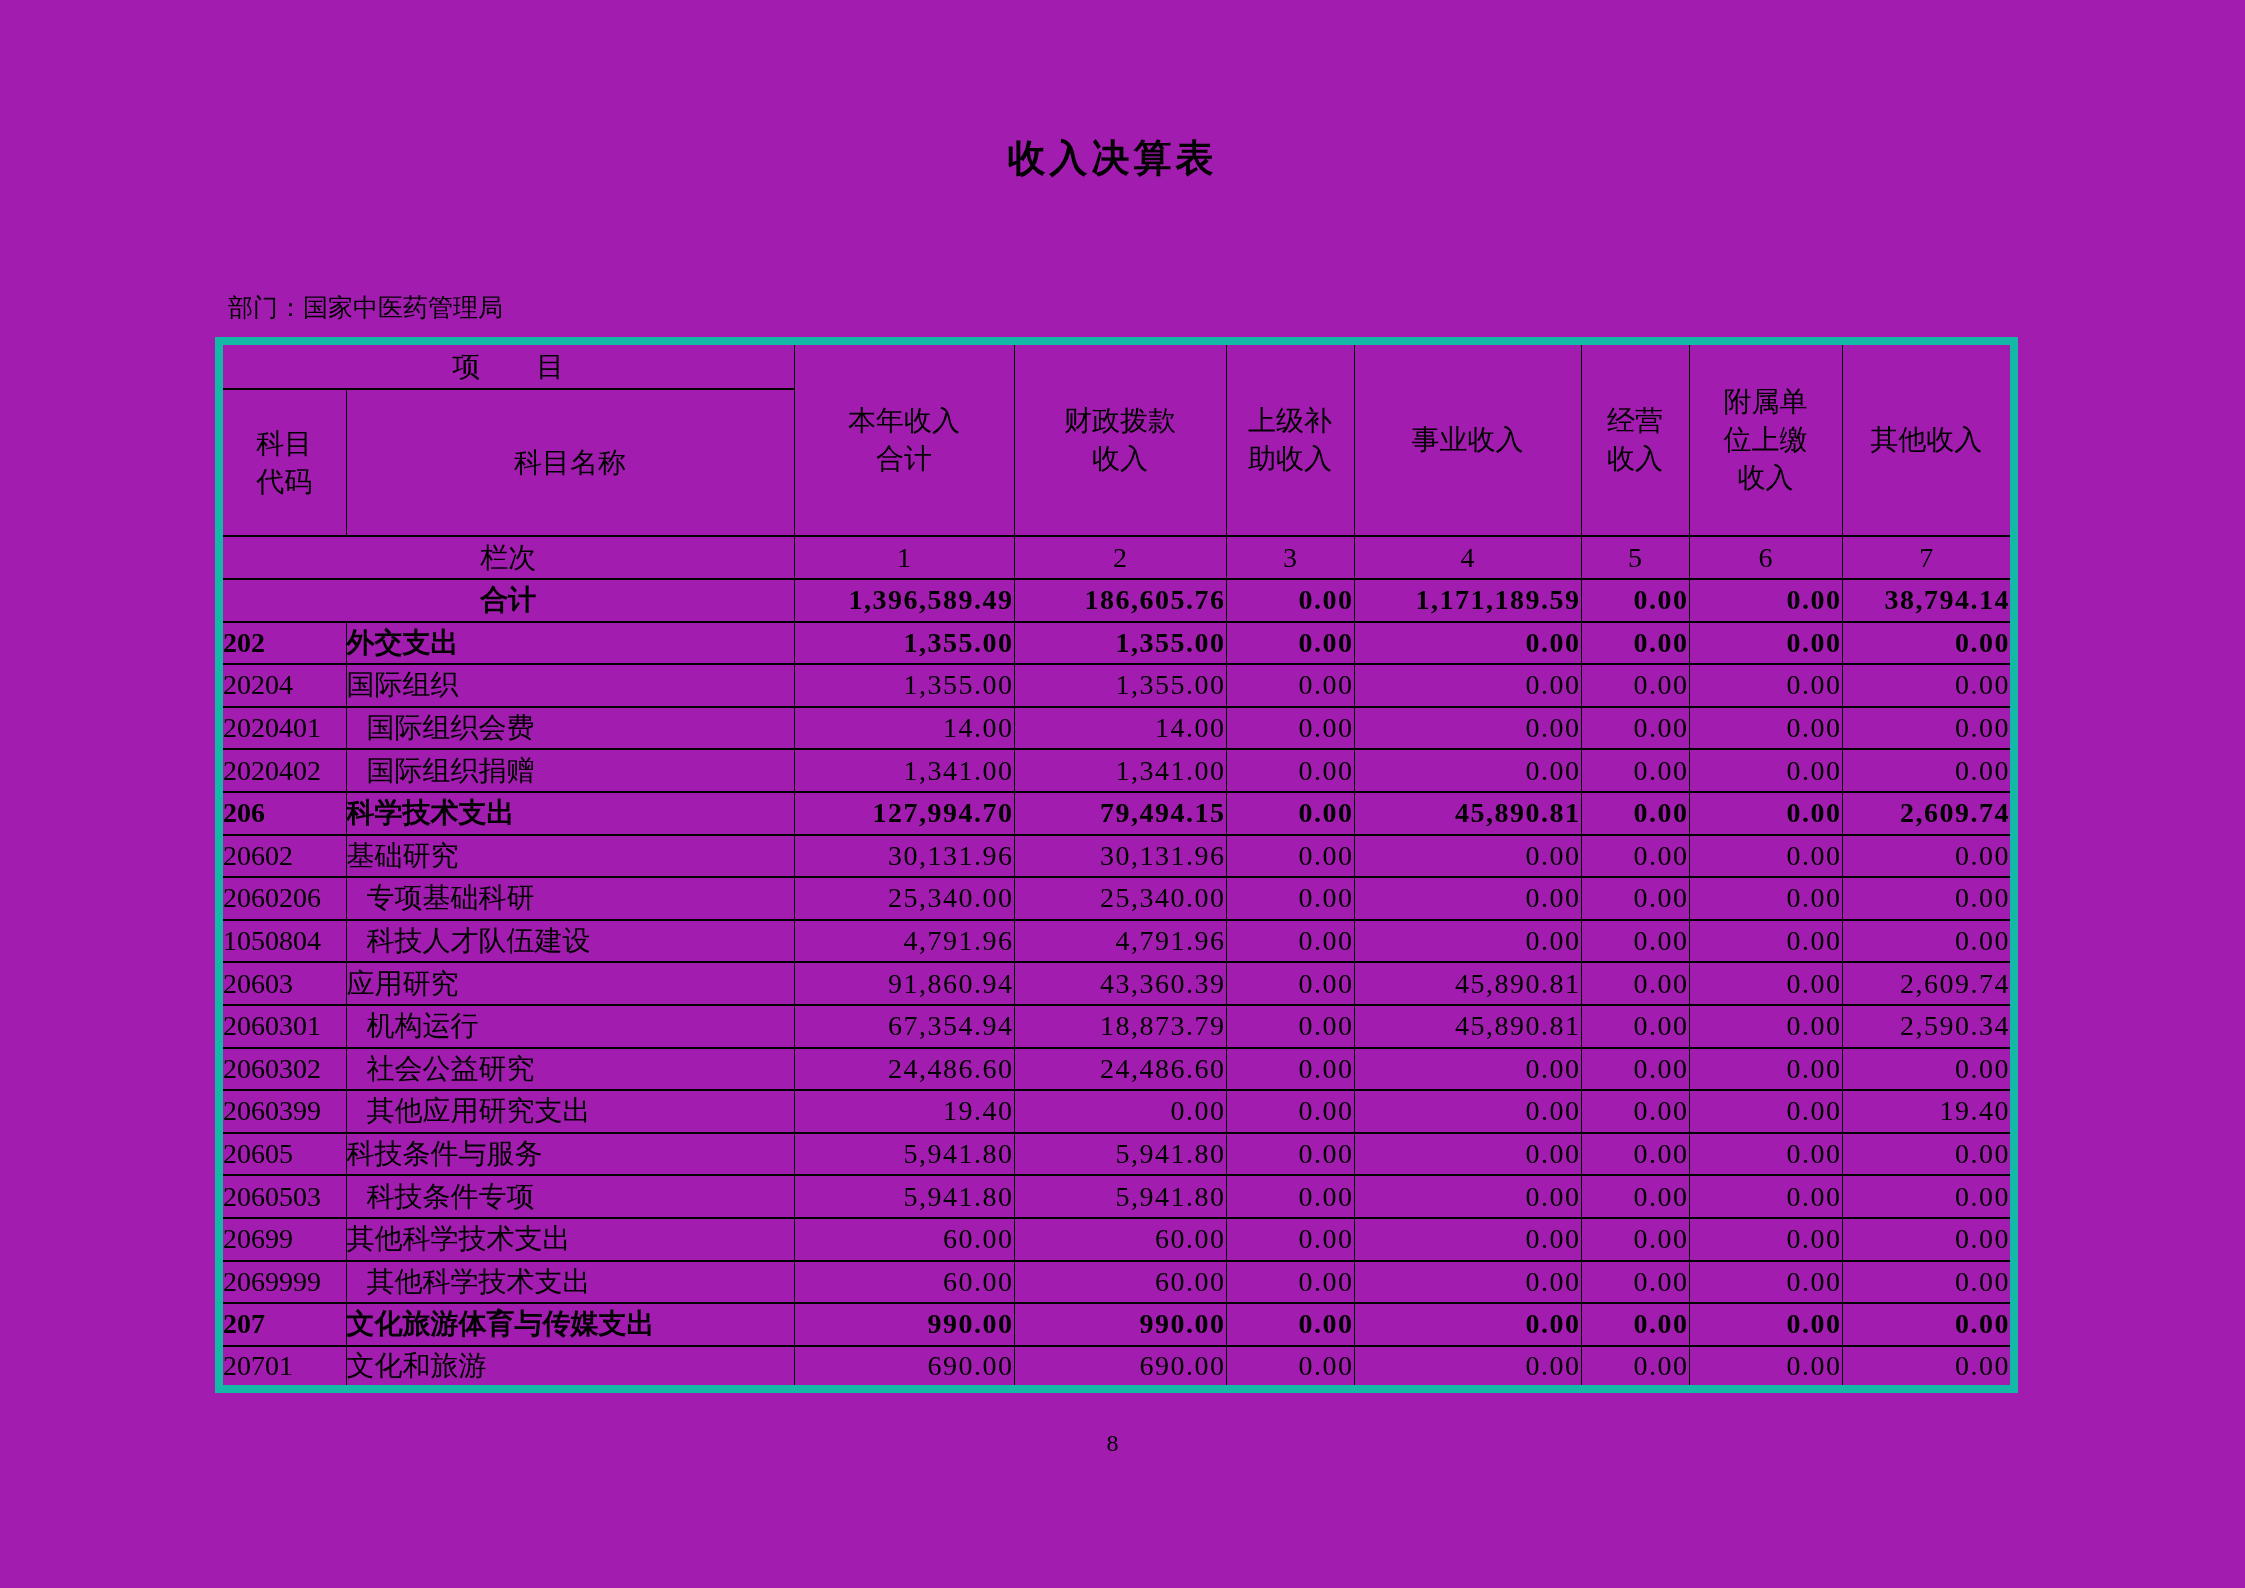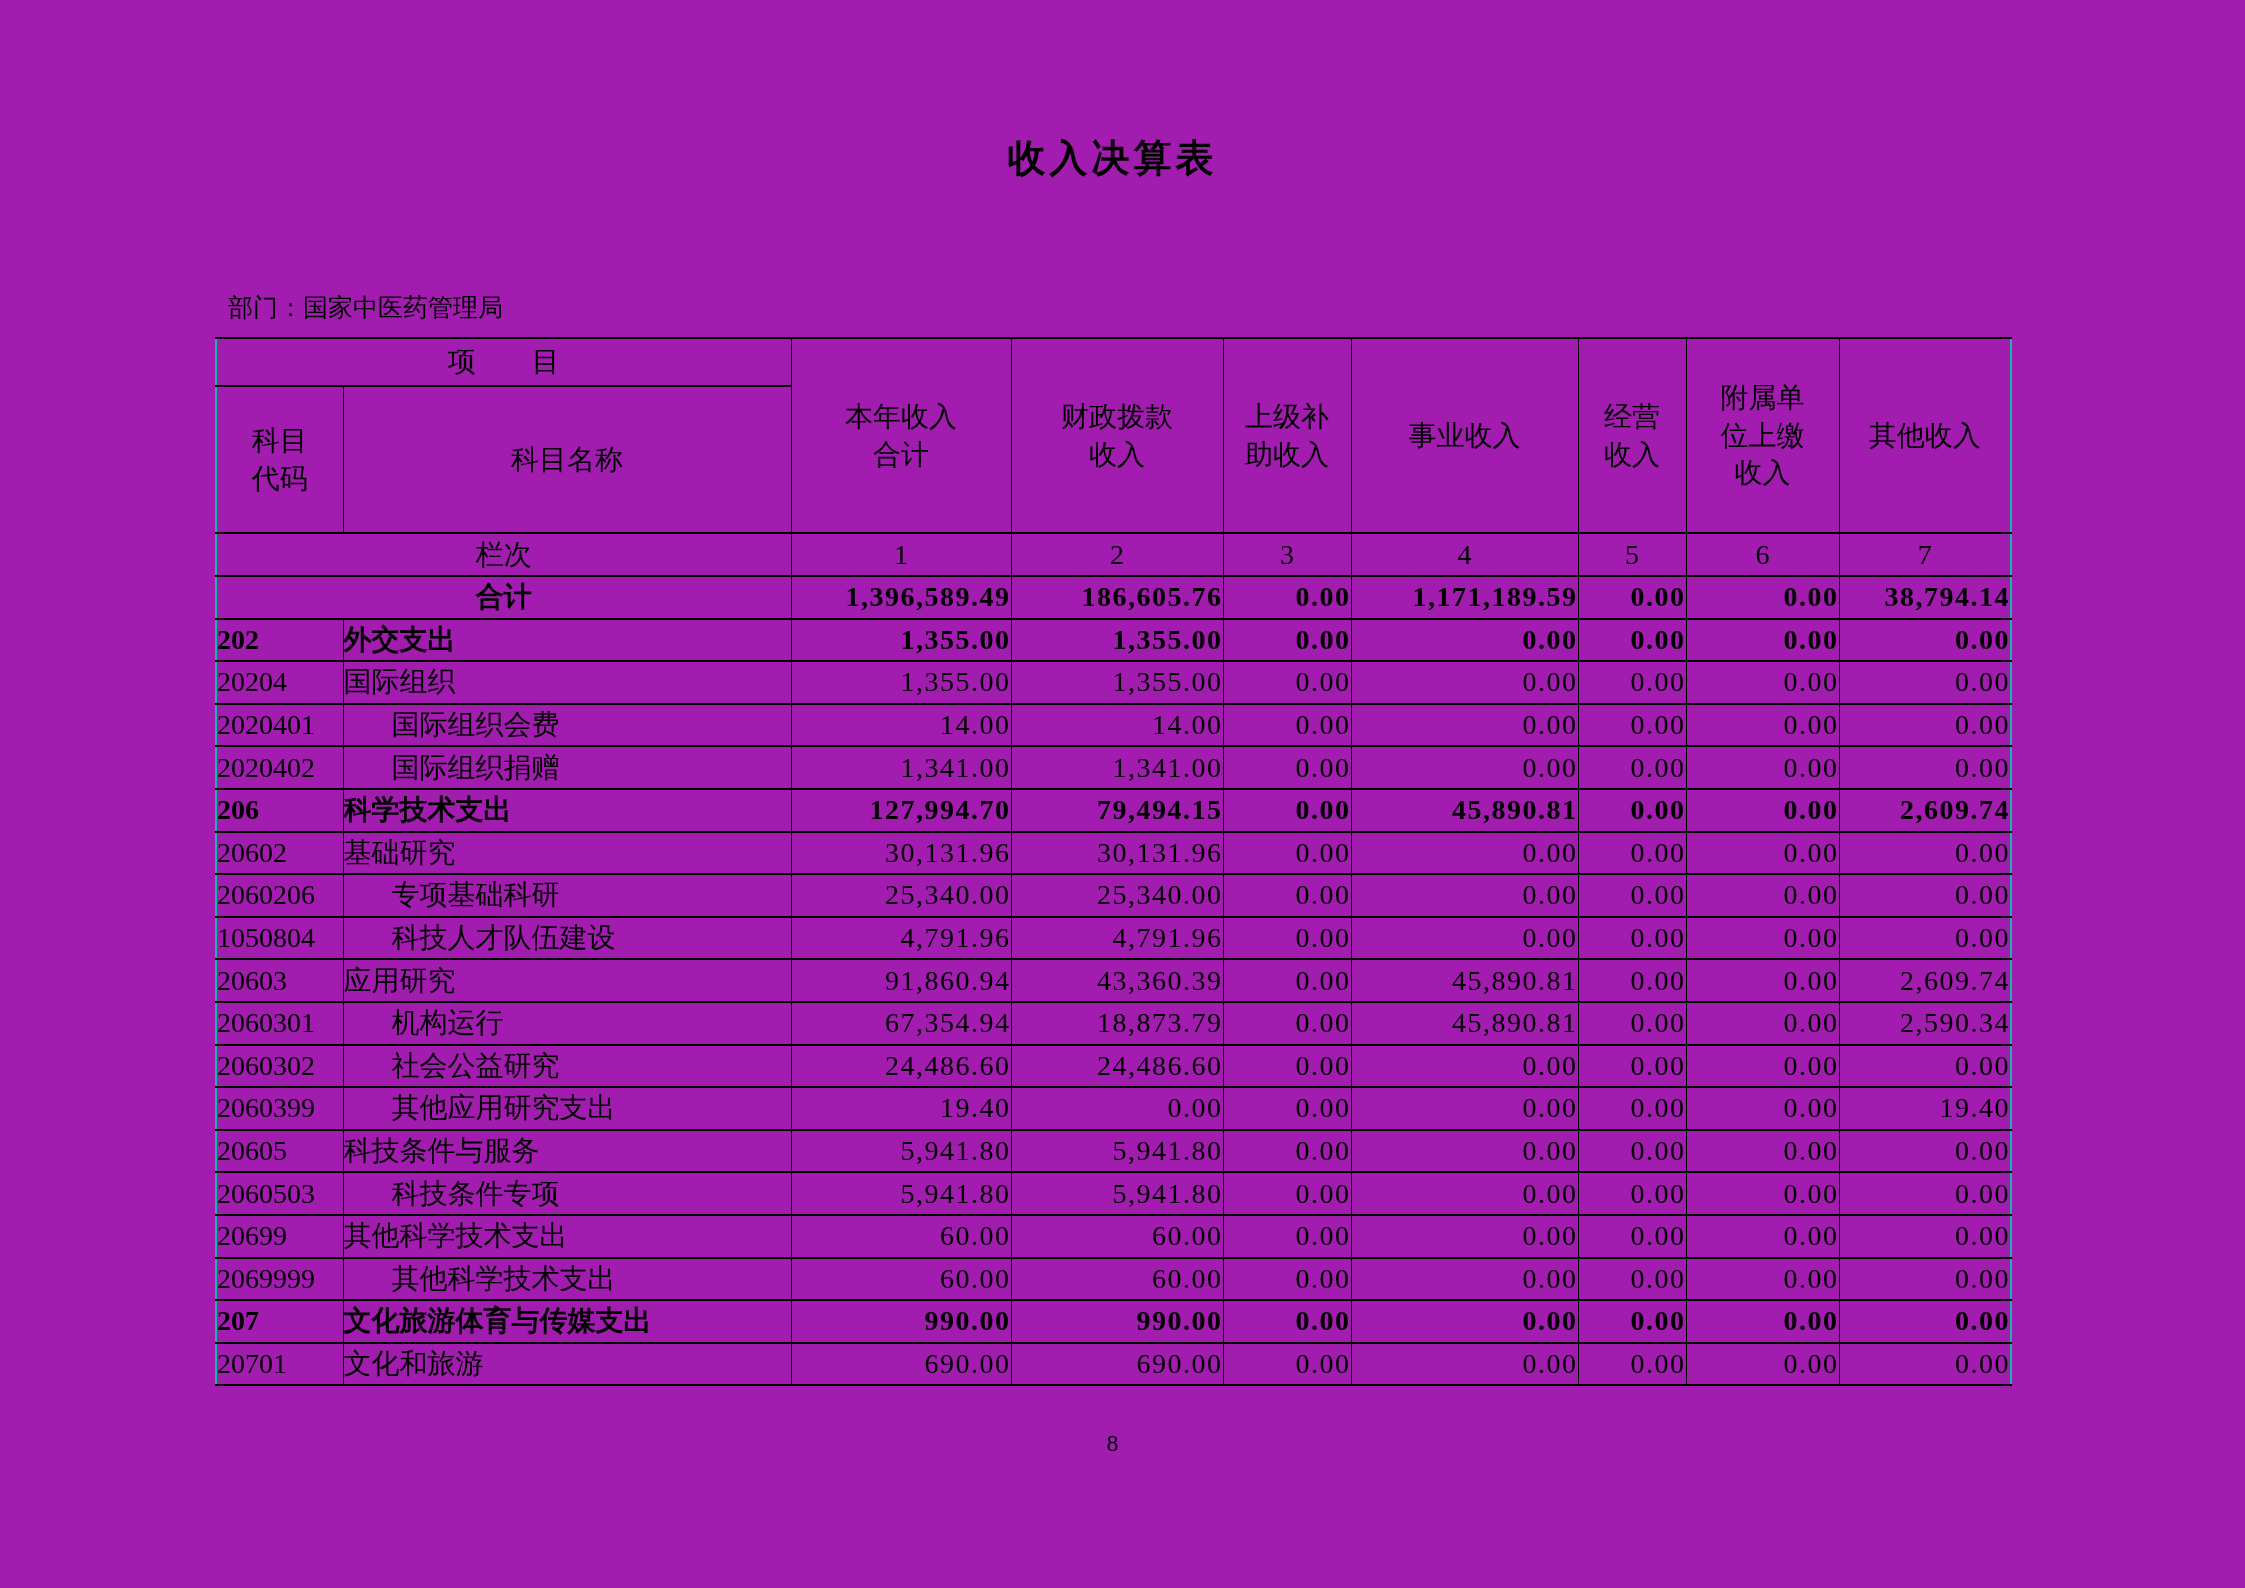--- a/index.html
+++ b/index.html
@@ -18,37 +18,37 @@
   .dept-label {
     position:absolute; top:291px; left:228px; font-size:25px;
   }
   .unit-label {
     position:absolute; top:291px; left:215px; width:1795px;
     text-align:right; font-size:25px;
   }
   table.fin {
     position:absolute; top:337px; left:215px; width:1795px;
     border-collapse:collapse; table-layout:fixed;
-    border:2px solid #14b8a6;
+    border:8px solid #14b8a6;
   }
   table.fin th, table.fin td {
     border-left:1px solid #000; border-right:1px solid #000;
     border-top:2px solid #000; border-bottom:2px solid #000;
     font-size:28px; font-weight:normal; padding:0;
     overflow:hidden; vertical-align:middle;
   }
   thead tr.h1 { height:48px; }
   thead tr.h2 { height:147px; }
   thead tr.h3 { height:43px; }
   tbody tr    { height:42.6px; }
   th.center, td.center { text-align:center; }
   th.wrap { white-space:pre-line; line-height:1.35; }
   td.code { text-align:left; padding-left:10px; }
   td.name { text-align:left; padding-left:16px; }
-  tr.leaf td.name { padding-left:48px; }
+  tr.leaf td.name { padding-left:20px; }
   td.num  { text-align:right; padding-right:10px; letter-spacing:1.5px; }
   tr.total th, tr.total td, tr.section td { font-weight:bold; }
   td.merged { text-align:center; }
   .page-number {
     position:absolute; top:1430px; left:215px; width:1795px;
     text-align:center; font-size:24px;
   }
 </style>
 </head>
 <body>

